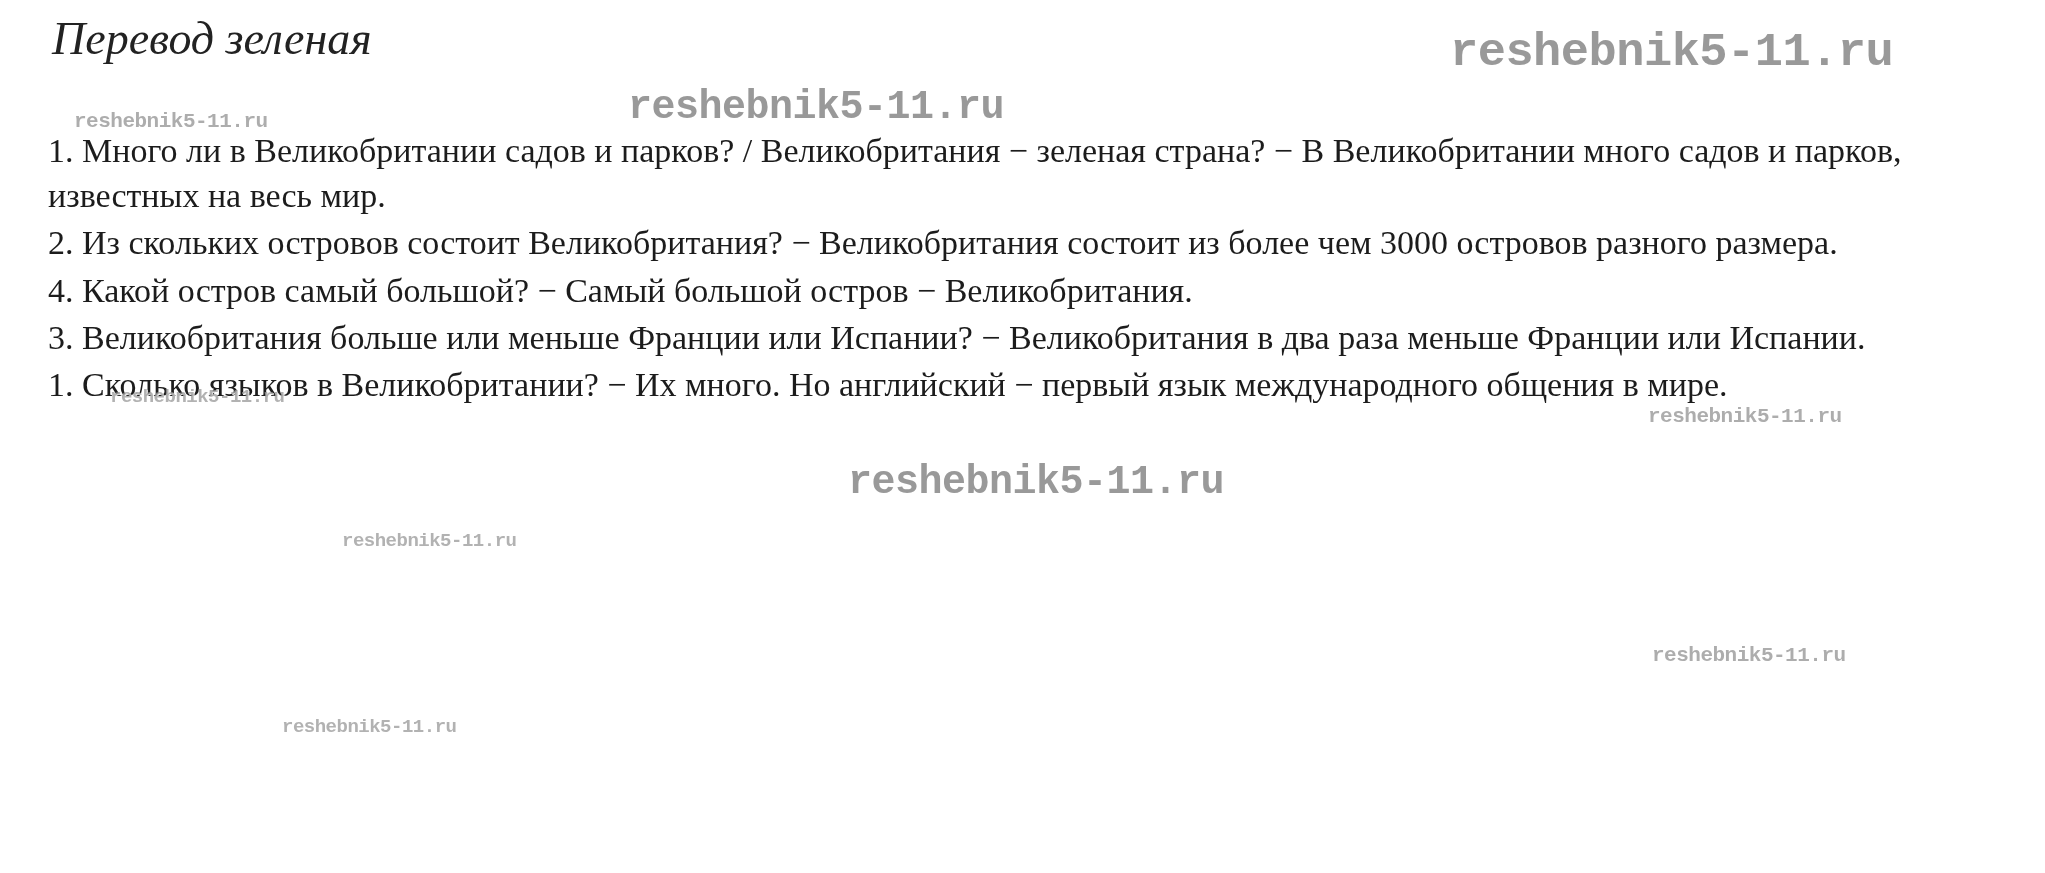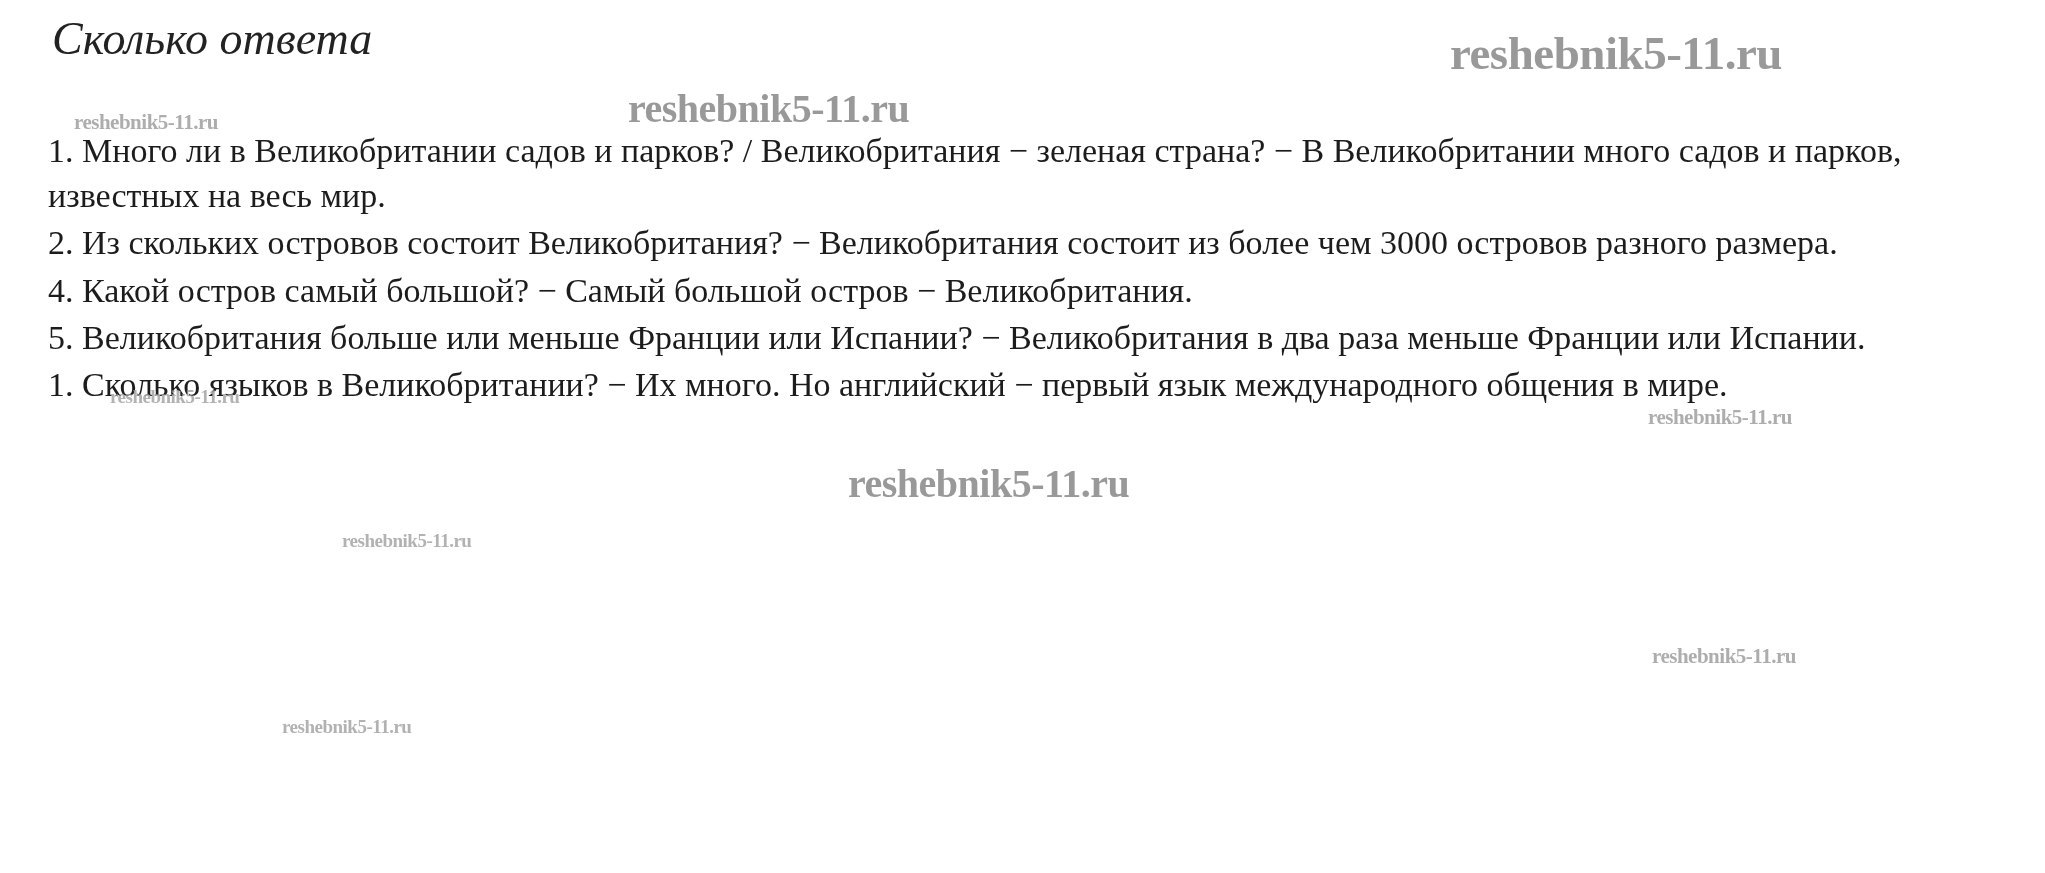--- a/index.html
+++ b/index.html
@@ -45,45 +45,45 @@
     color: #1c1c1c;
   }
   .para {
     margin: 0 0 2px 0;
     text-indent: 0;
   }
 
   
   .wm {
     position: absolute;
-    font-family: Liberation Serif, serif;
+    font-family: Liberation Mono, monospace;
     font-weight: bold;
     letter-spacing: -0.5px;
     color: rgba(138,138,138,0.75);
     text-shadow: 1px 1px 0 rgba(255,255,255,0.85);
     white-space: nowrap;
     pointer-events: none;
   }
   .wm-big   { font-size: 47px; color: rgba(130,130,130,0.82); }
   .wm-mid   { font-size: 40px; color: rgba(128,128,128,0.8); }
   .wm-small { font-size: 21px; color: rgba(150,150,150,0.78); }
   .wm-tiny  { font-size: 19px; color: rgba(152,152,152,0.75); }
 </style>
 </head>
 <body>
 
 <div id="page">
 
-  <div class="heading">Сколько ответа</div>
+  <div class="heading">Перевод зеленая</div>
 
   <div class="body-text">
     <p class="para">1. Много ли в Великобритании садов и парков? / Великобритания − зеленая страна? − В Великобритании много садов и парков, известных на весь мир.</p>
     <p class="para">2. Из скольких островов состоит Великобритания? − Великобритания состоит из более чем 3000 островов разного размера.</p>
     <p class="para">4. Какой остров самый большой? − Самый большой остров − Великобритания.</p>
-    <p class="para">5. Великобритания больше или меньше Франции или Испании? − Великобритания в два раза меньше Франции или Испании.</p>
+    <p class="para">3. Великобритания больше или меньше Франции или Испании? − Великобритания в два раза меньше Франции или Испании.</p>
     <p class="para">1. Сколько языков в Великобритании? − Их много. Но английский − первый язык международного общения в мире.</p>
   </div>
 
   <div class="wm wm-big" style="left:1450px; top:26px;">reshebnik5-11.ru</div>
   <div class="wm wm-mid" style="left:628px;  top:85px;">reshebnik5-11.ru</div>
   <div class="wm wm-small" style="left:74px;   top:110px;">reshebnik5-11.ru</div>
   <div class="wm wm-tiny" style="left:110px;  top:386px;">reshebnik5-11.ru</div>
   <div class="wm wm-small" style="left:1648px; top:405px;">reshebnik5-11.ru</div>
   <div class="wm wm-mid" style="left:848px;  top:460px;">reshebnik5-11.ru</div>
   <div class="wm wm-tiny" style="left:342px;  top:530px;">reshebnik5-11.ru</div>

